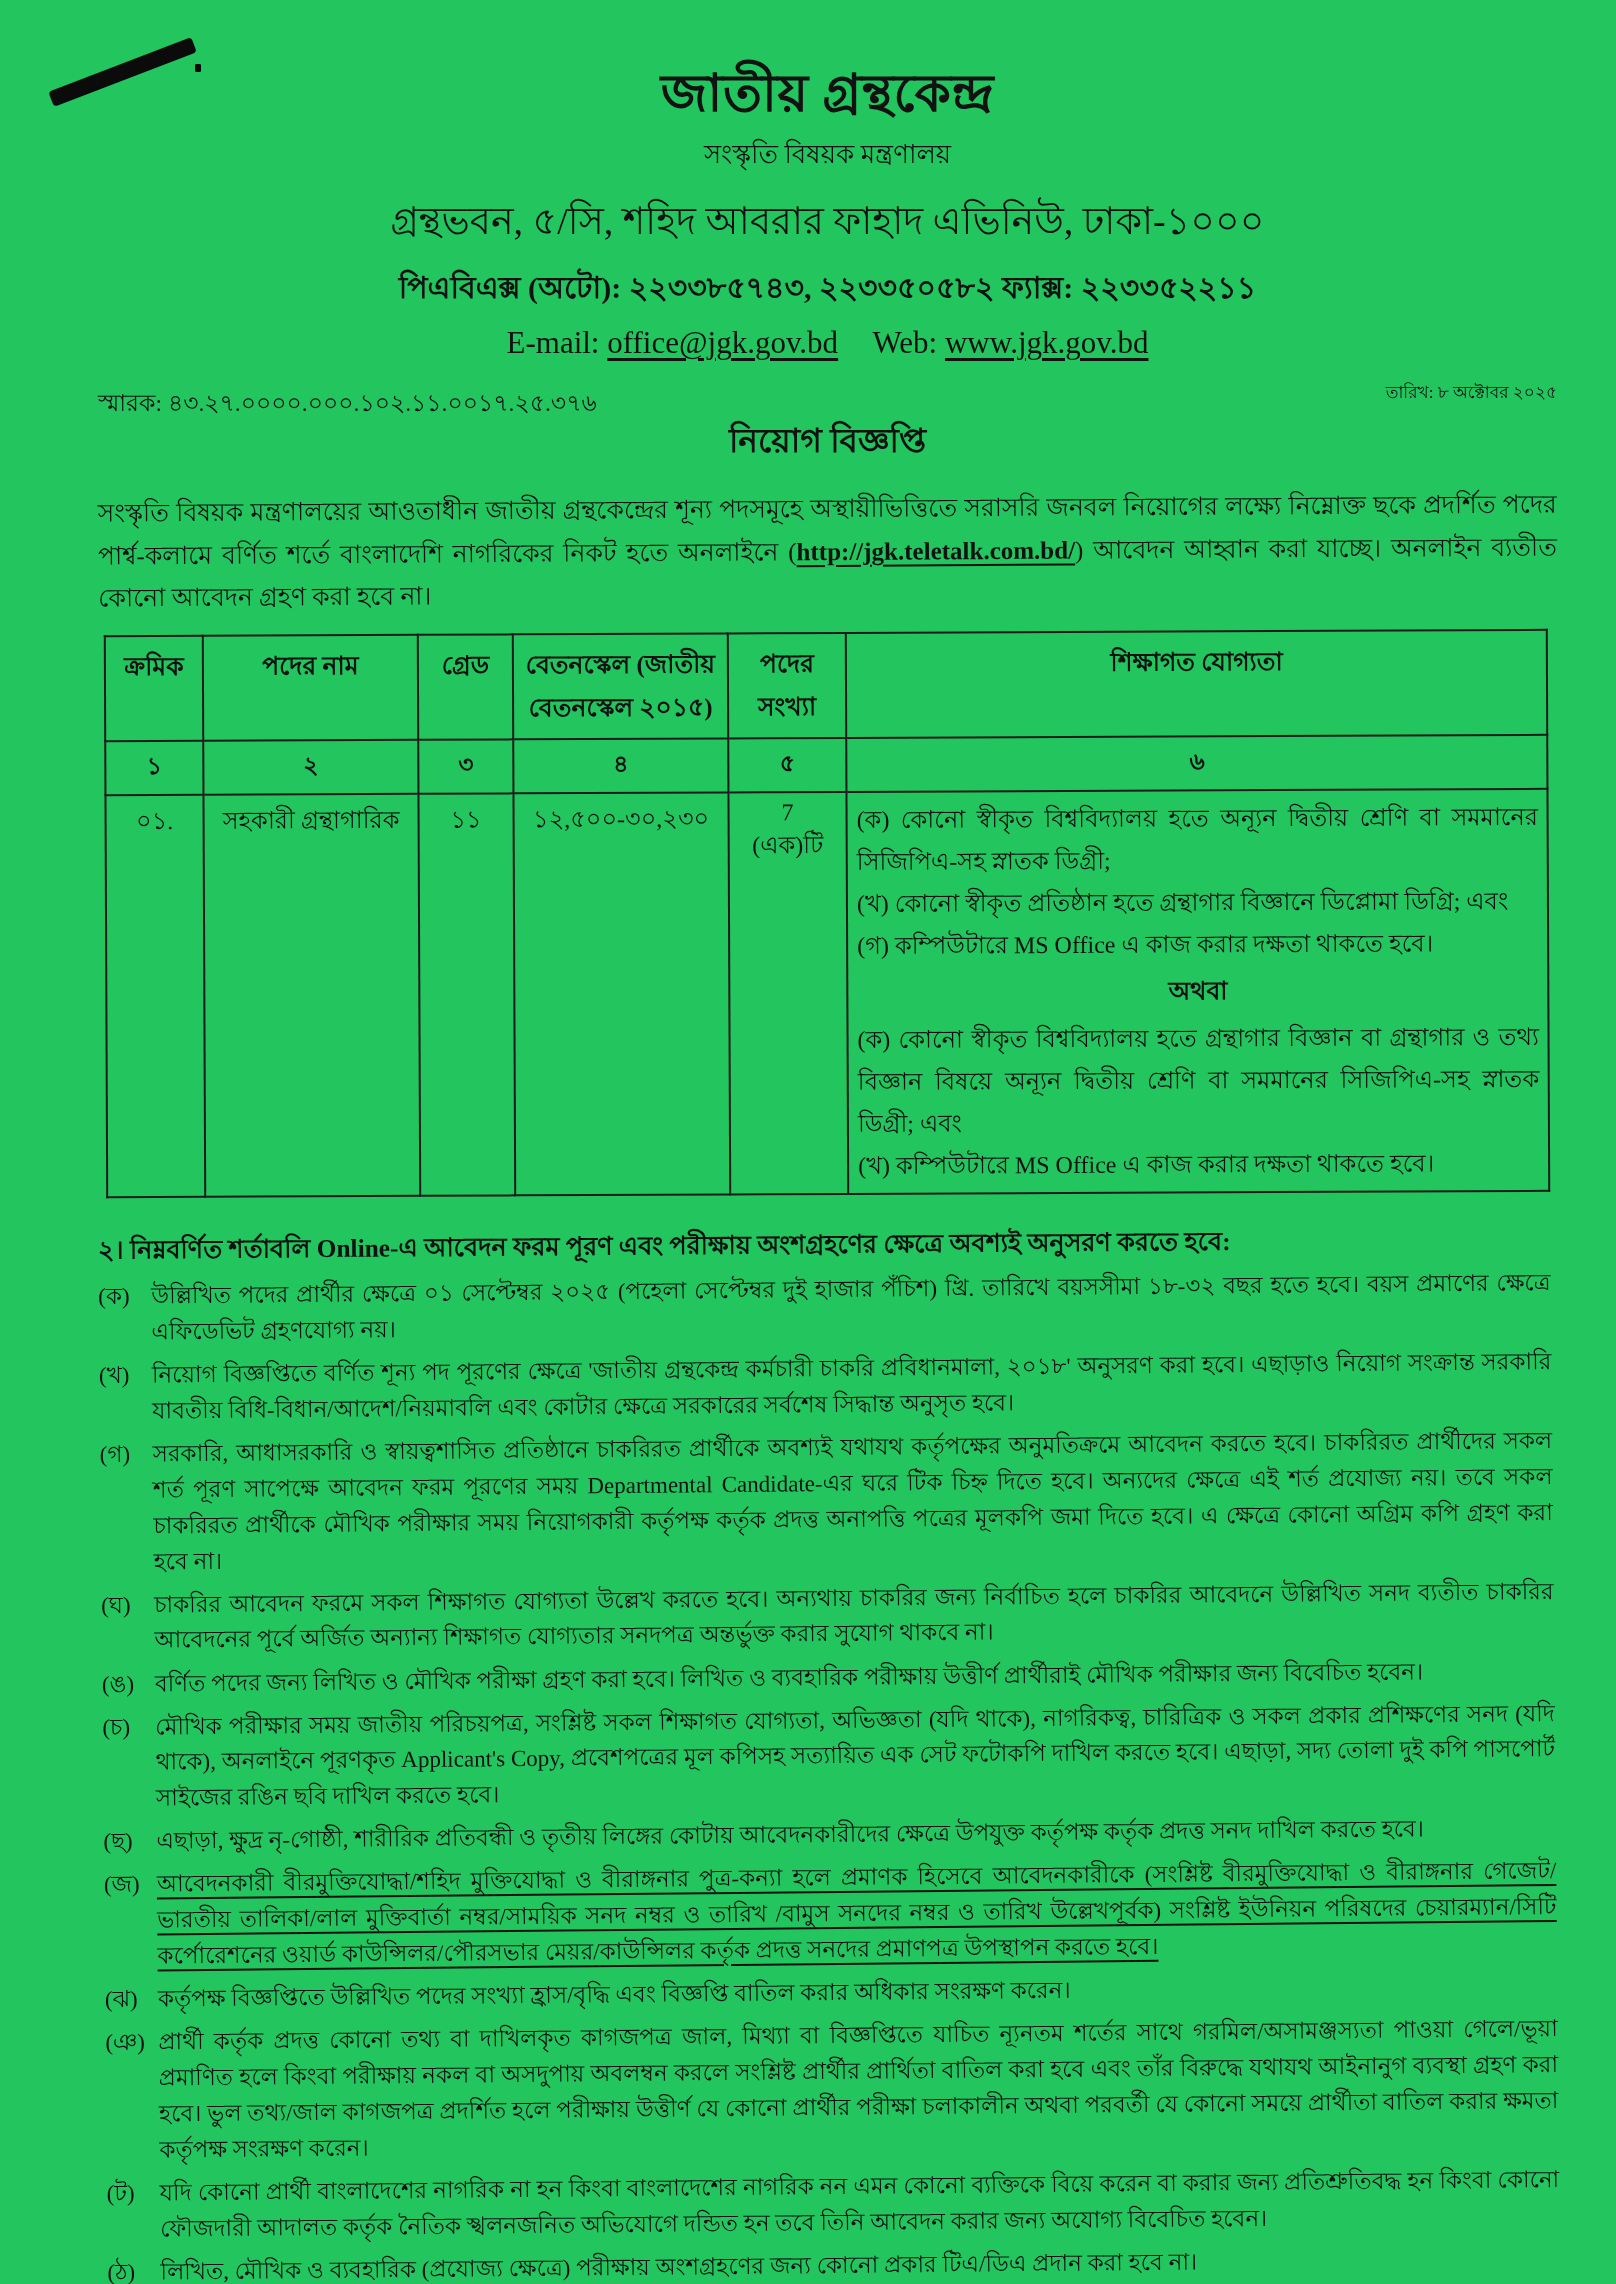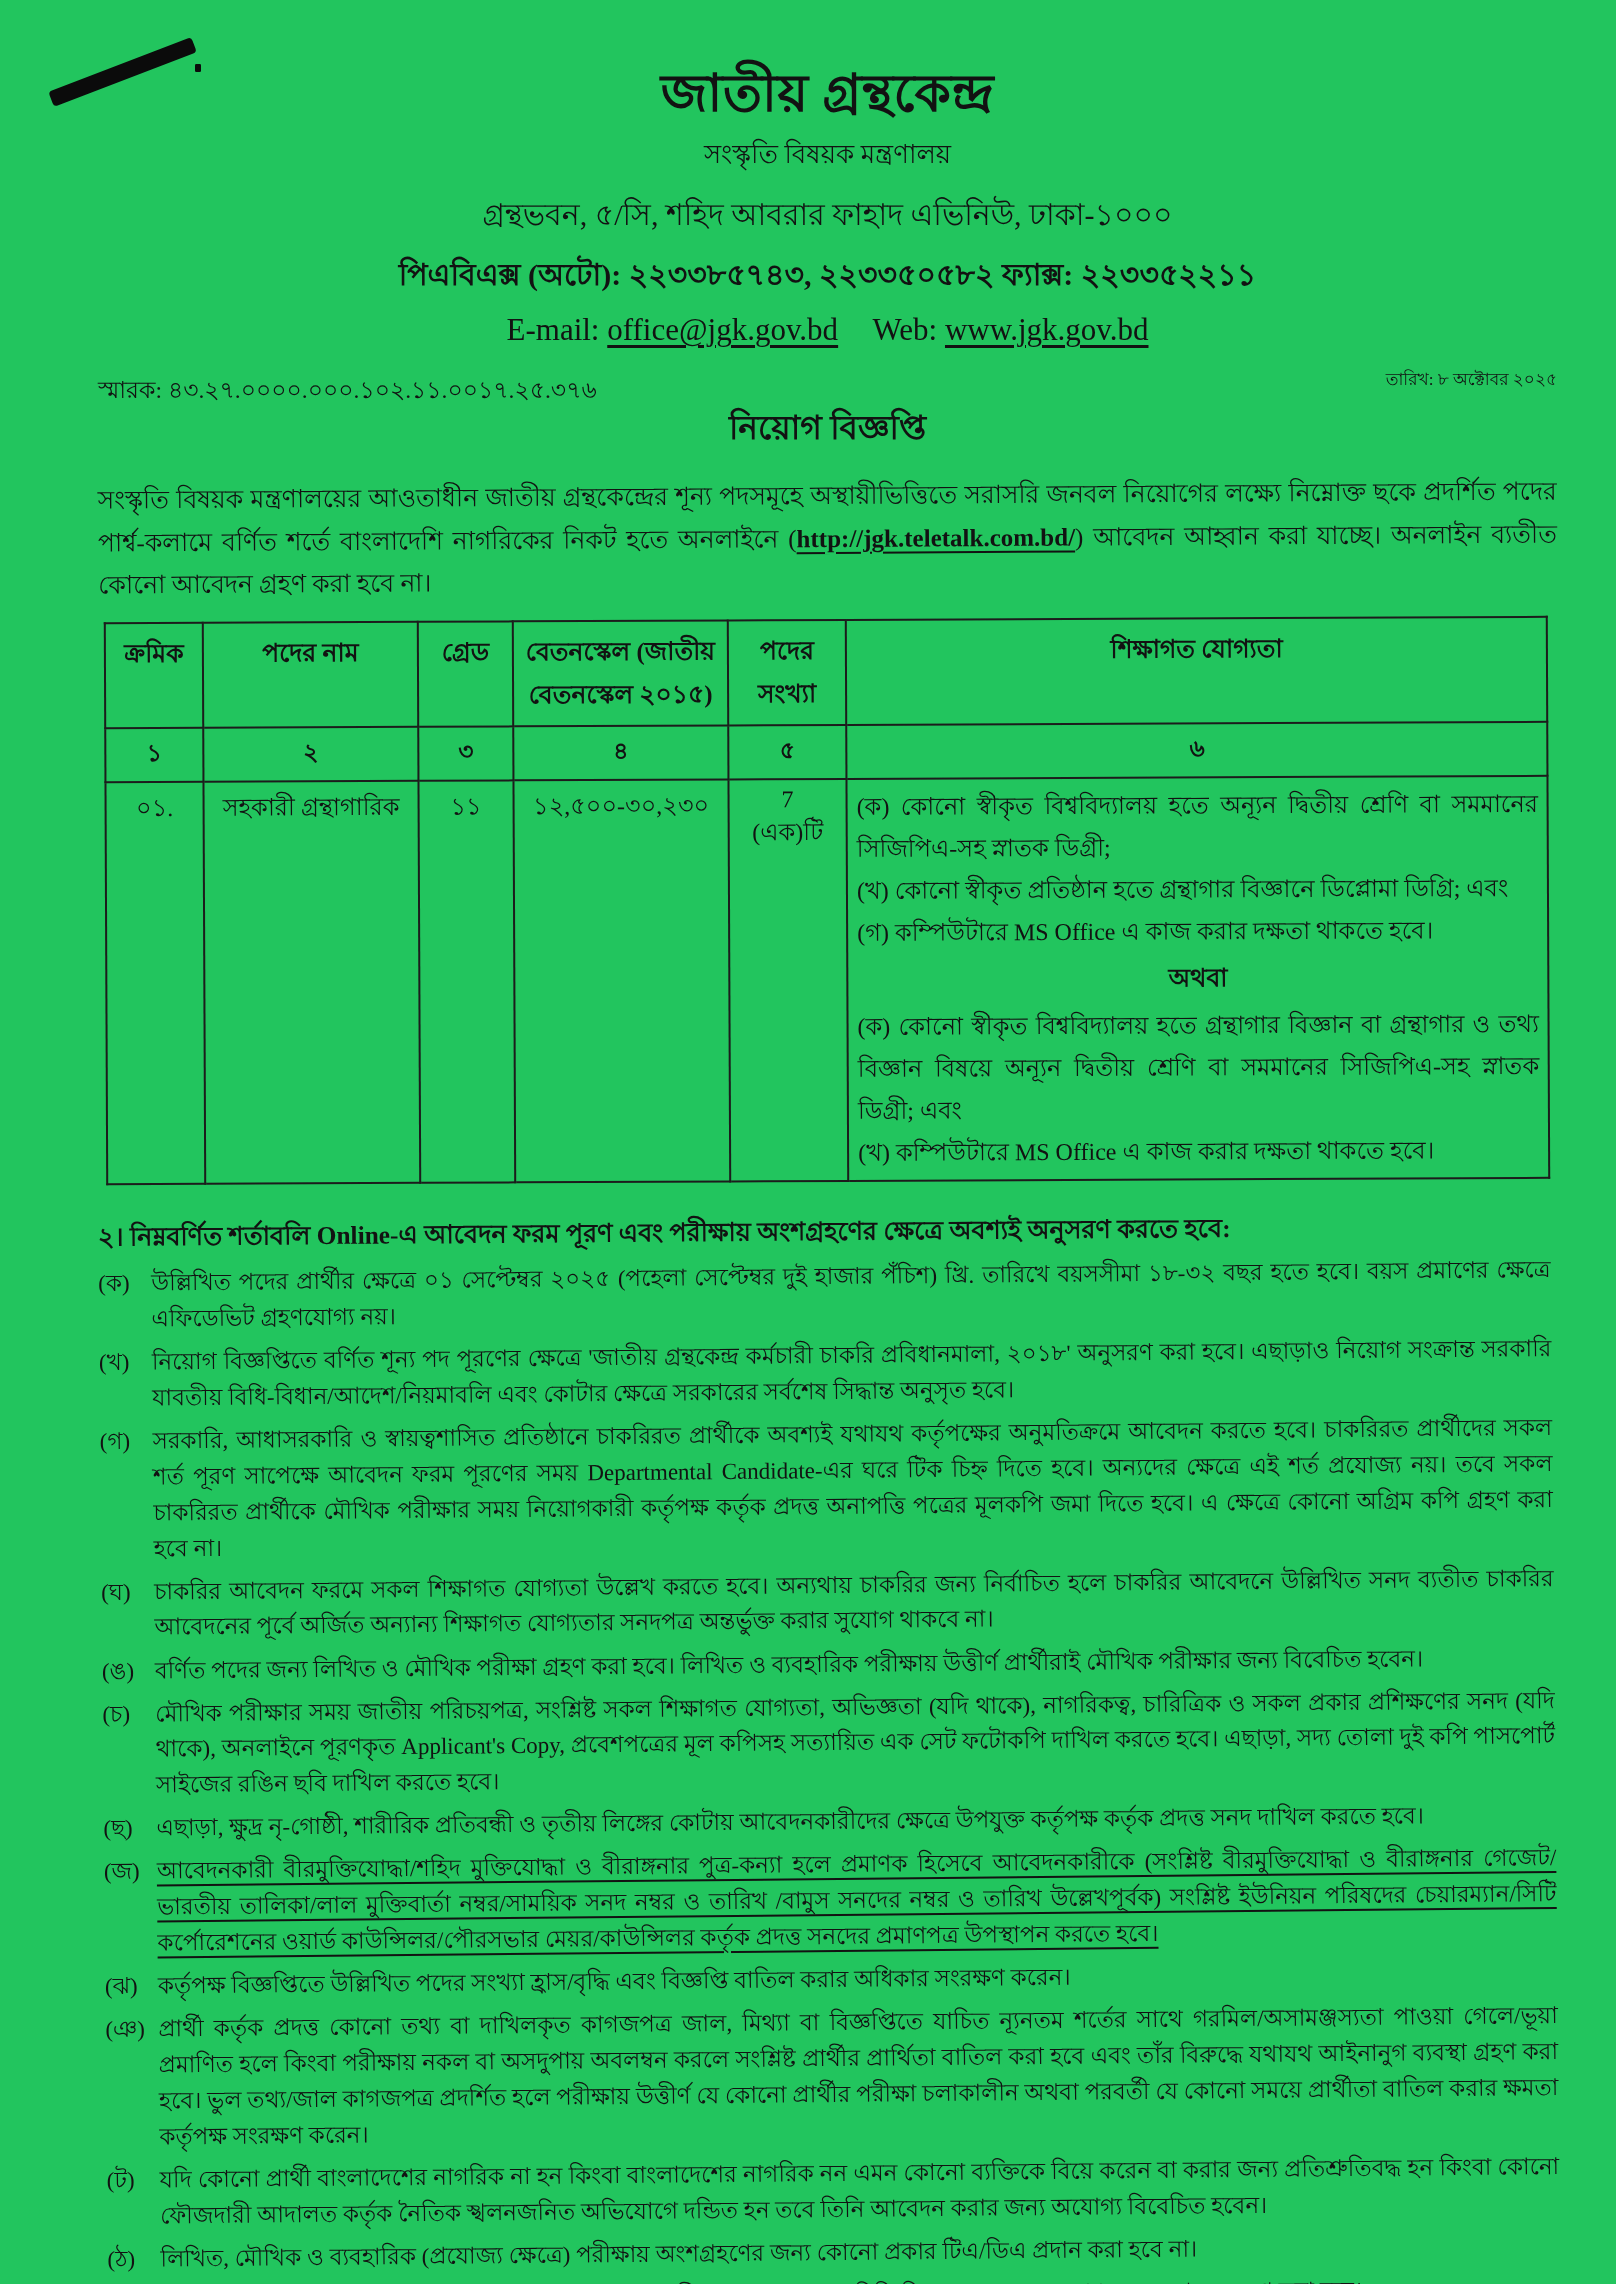--- a/index.html
+++ b/index.html
@@ -17,21 +17,21 @@
     width:153px;height:15.6px;background:#0b0b0b;
     transform:rotate(-21deg);border-radius:3.9px;
   }
   .pen-dot{position:absolute;left:195px;top:64px;width:5.9px;height:7.8px;background:#0b0b0b;border-radius:1.3px;}
 
   .content{padding:39px 59px 0 98px;}
 
   .letterhead{text-align:center;}
   .org{font-size:52px;font-weight:bold;letter-spacing:0.7px;line-height:1.1;margin-top:26px;}
   .ministry{font-size:26px;margin-top:11.7px;}
-  .addr{font-size:30px;margin-top:13px;}
+  .addr{font-size:38px;margin-top:13px;}
   .pabx{font-size:30px;margin-top:9px;font-weight:bold;}
   .contact{font-size:31px;margin-top:10.4px;}
   .contact .lnk{text-decoration:underline;text-underline-offset:5.2px;}
   .contact .gap{display:inline-block;width:19.5px;}
 
   .memo-row{display:flex;justify-content:space-between;align-items:flex-end;margin-top:23.5px;font-size:23.5px;}
   .memo-no{font-weight:400;}
   .memo-date{font-size:17px;transform:translateY(-17px);margin-left:8px;}
   .notice-title{text-align:center;font-size:33px;font-weight:bold;margin-top:-9px;}
 

